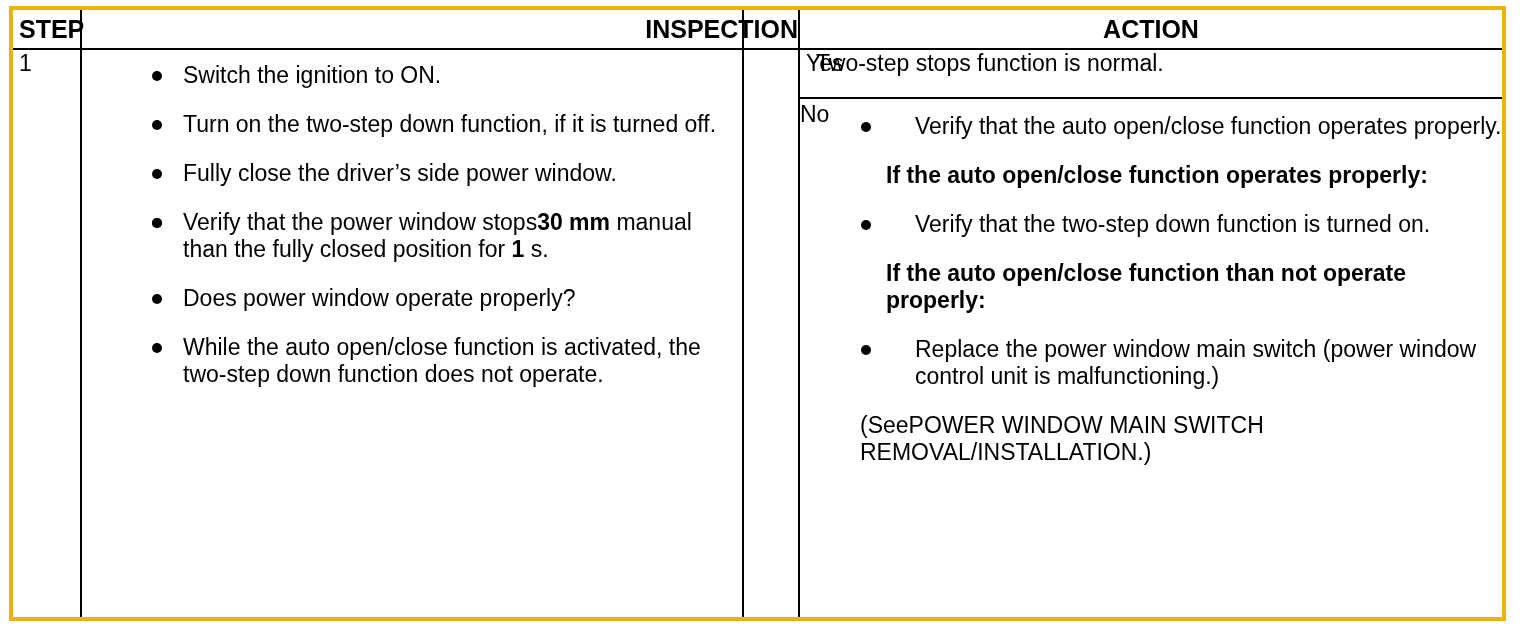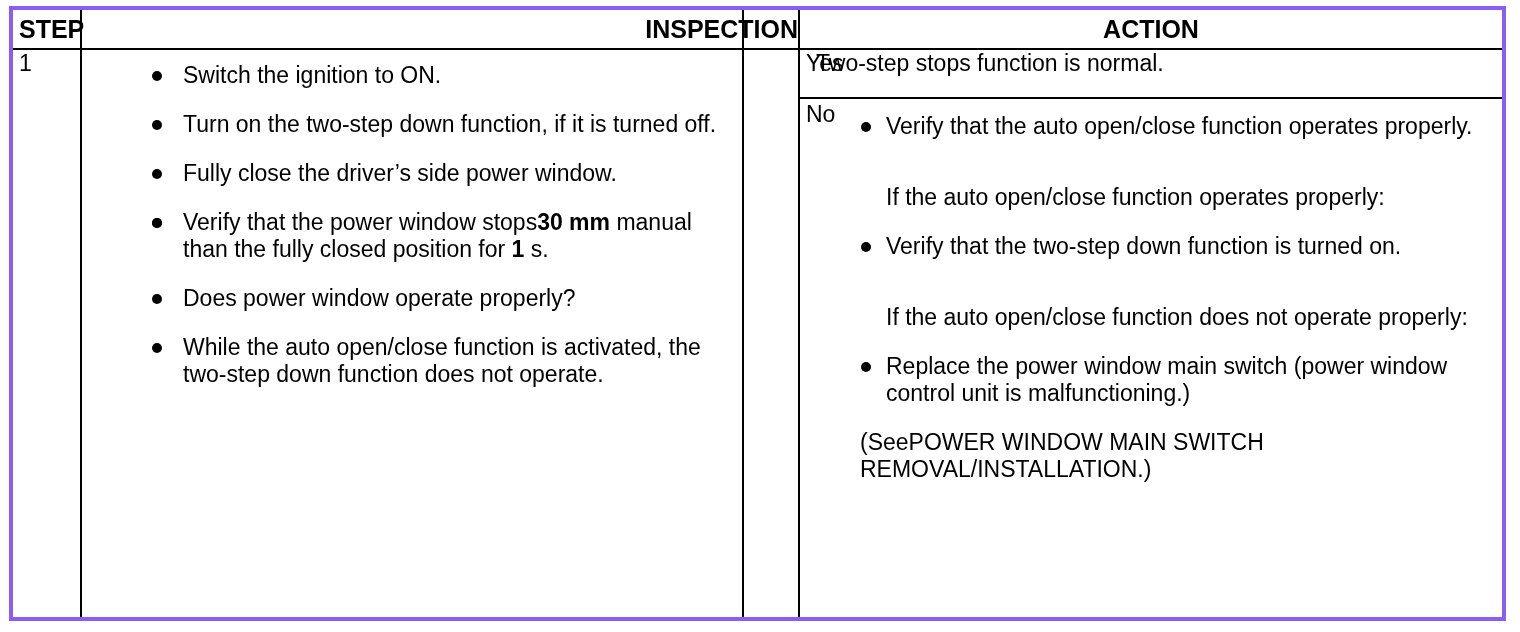--- a/index.html
+++ b/index.html
@@ -23,21 +23,21 @@
   }
 
   
   .ts-table {
     position: absolute;
     left: 9px;
     top: 6px;
     width: 1497px;          
     height: 615px;          
     box-sizing: border-box;
-    border: 4px solid #8b5cf6;
+    border: 4px solid #eab308;
     background: #ffffff;
   }
 
   
   .vrule {
     position: absolute;
     top: 0;
     bottom: 0;
     width: 2px;
     background: #000000;
@@ -157,21 +157,21 @@
     font-size: 23px;
     line-height: 26px;
   }
 
   .cell-no-label {
     position: absolute;
     left: 787px;
     top: 91px;
     width: 56px;
     box-sizing: border-box;
-    padding-left: 6px;
+    padding-left: 0;
   }
   .cell-no-label span {
     font-size: 23px;
     line-height: 26px;
   }
   .cell-no-body {
     position: absolute;
     left: 787px;
     top: 91px;
     right: 0;
@@ -210,28 +210,27 @@
 
   .note-head {
     font-size: 23px;
     line-height: 27px;
     font-weight: bold;
     margin-left: 16px;
   }
 
   
   .cell-no-body .bullet-dot  { left: 61px; }
-  .cell-no-body .bullet-text { margin-left: 86px; }
+  .cell-no-body .bullet-text { margin-left: 115px; }
 
   .sub-head {
     font-size: 23px;
     line-height: 27px;
-    font-weight: normal;
+    font-weight: bold;
     margin-left: 86px;
-    margin-top: 44px;
   }
   .plain-block {
     font-size: 23px;
     line-height: 27px;
     margin-left: 60px;
   }
 
   b.inline-b { font-weight: bold; }
 </style>
 </head>
@@ -338,21 +337,21 @@
       </div>
 
       <div class="blk">
         <div class="bullet-row">
           <span class="bullet-dot"></span>
           <span class="bullet-text">Verify that the two-step down function is turned on.</span>
         </div>
       </div>
 
       <div class="blk">
-        <div class="sub-head">If the auto open/close function does not operate properly:</div>
+        <div class="sub-head">If the auto open/close function than not operate properly:</div>
       </div>
 
       <div class="blk">
         <div class="bullet-row">
           <span class="bullet-dot"></span>
           <span class="bullet-text">Replace the power window main switch (power window control unit is malfunctioning.)</span>
         </div>
       </div>
 
       <div class="blk">

